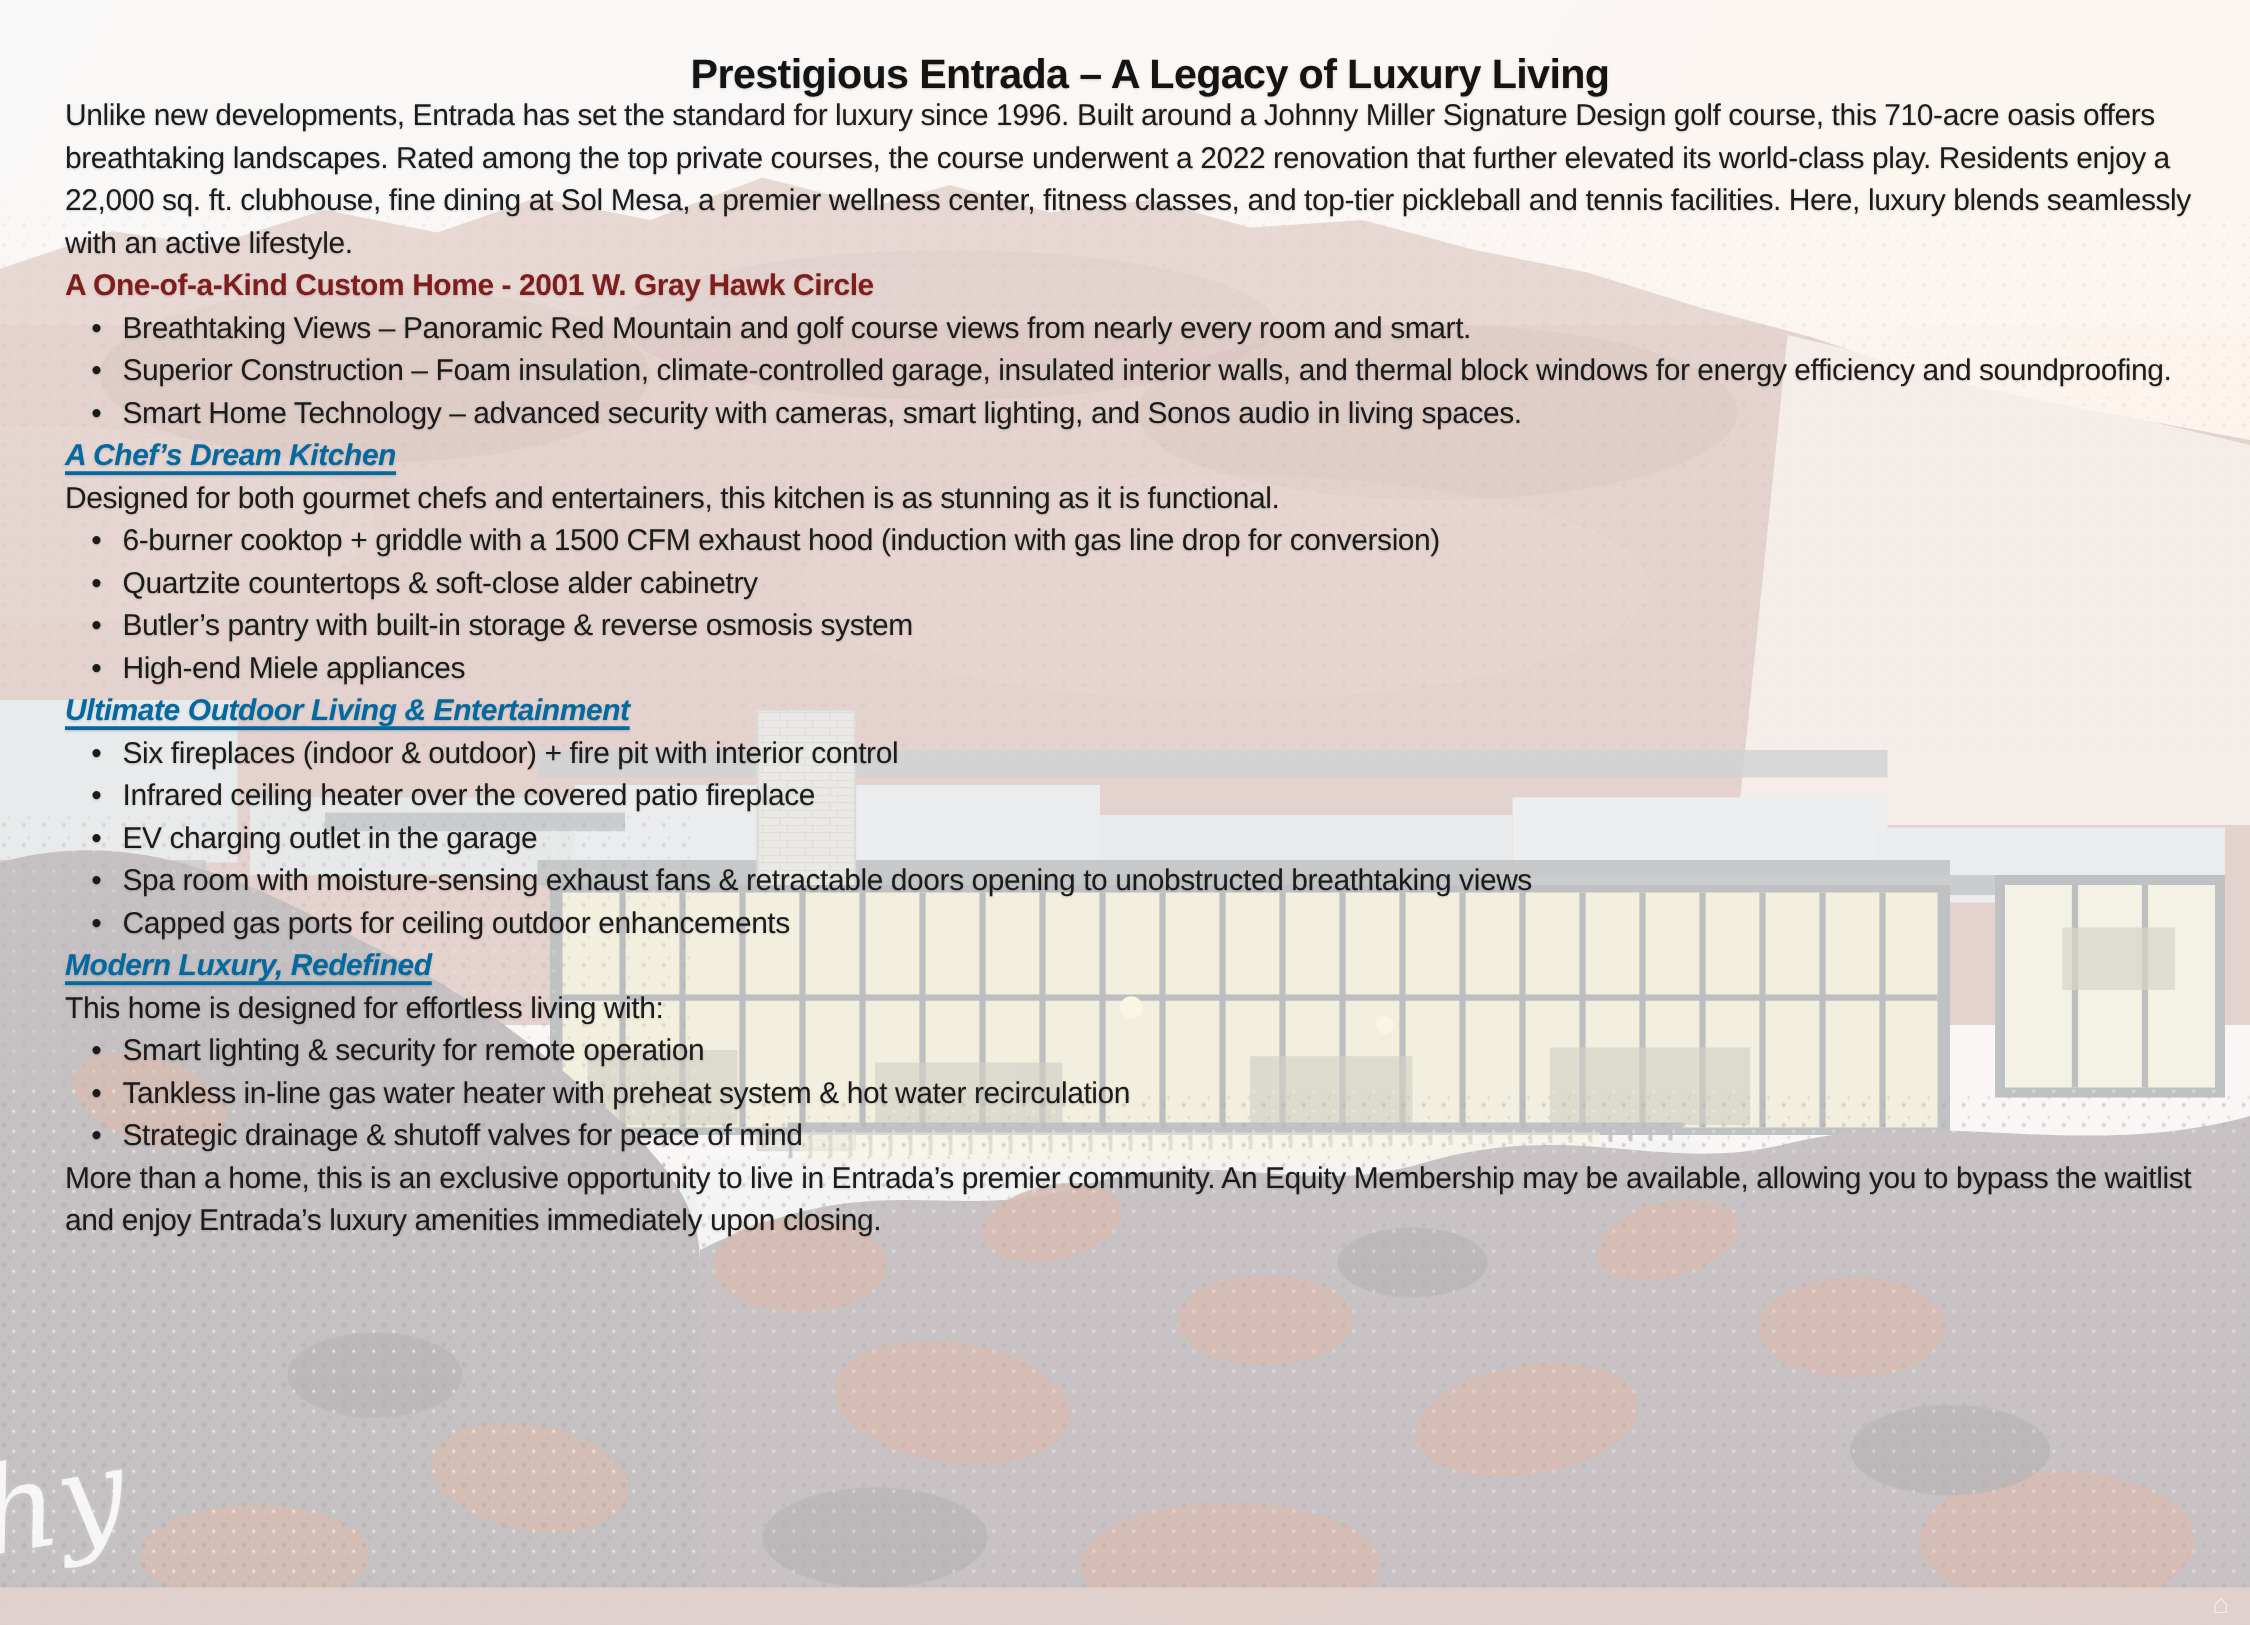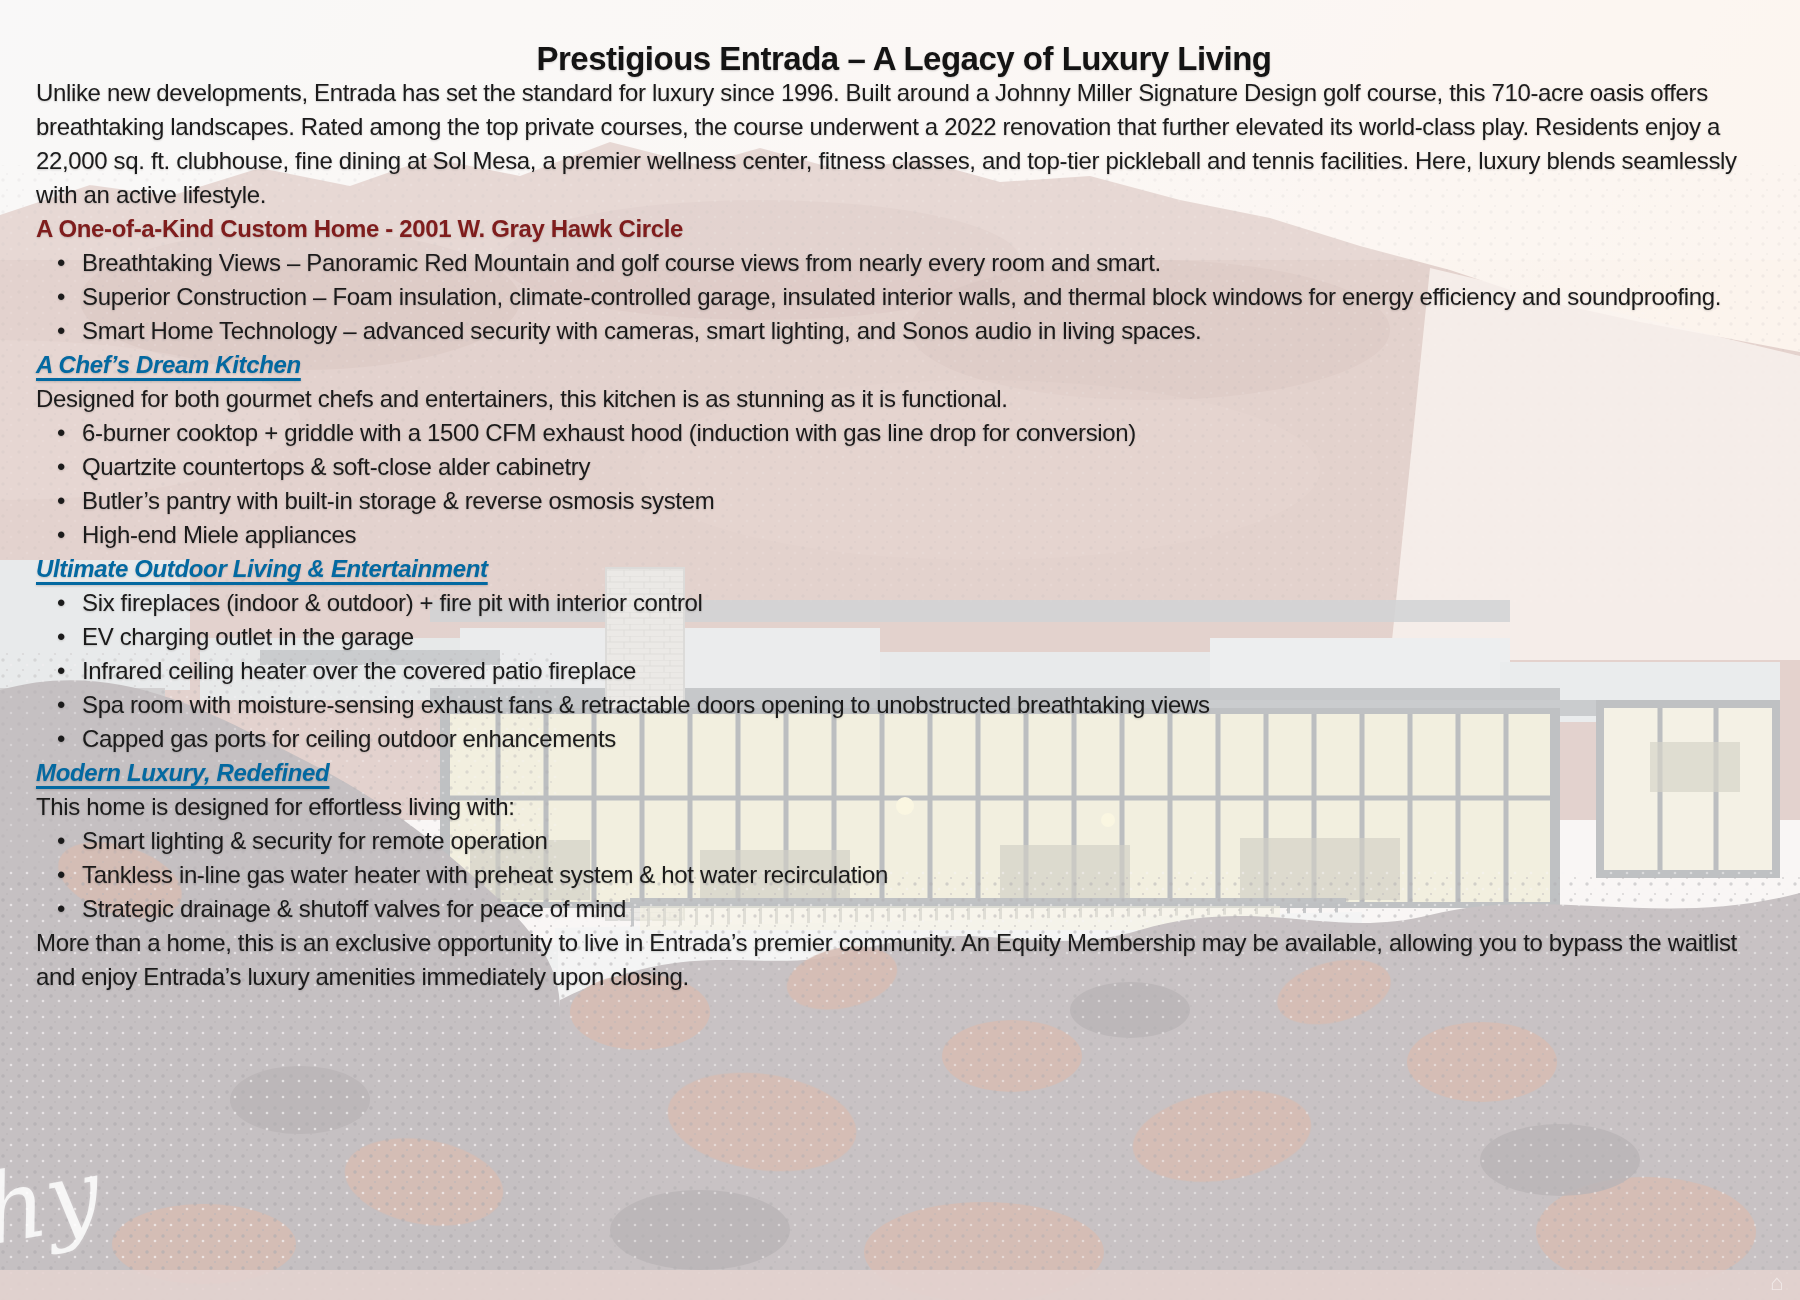--- a/index.html
+++ b/index.html
@@ -5,21 +5,21 @@
   html,body{margin:0;padding:0;}
   body{
     width:1800px;height:1300px;position:relative;overflow:hidden;
     background:#efe9e6;
     font-family:"Liberation Sans","DejaVu Sans",sans-serif;
   }
   
   .bg{position:absolute;inset:0;z-index:0;}
   
   .doc{
-    position:absolute;left:36px;top:42px;width:1736px;z-index:2;
+    position:absolute;left:52px;top:42px;width:1736px;z-index:2;
     color:#1b1b1b;font-size:28px;line-height:34px;letter-spacing:-0.35px;
     text-shadow:0 1px 2px rgba(50,45,45,.22);
   }
   .doc p,.doc h1,.doc h2,.doc h3,.doc ul{margin:0;padding:0;font-size:24px;line-height:34px;}
   h1.title{
     text-align:center;font-weight:bold;font-size:33px;line-height:34px;letter-spacing:-0.5px;color:#141414;
   }
   h2.plain-heading{font-weight:bold;color:#7f1d1d;}
   h3.fancy-heading{
     font-weight:bold;font-style:italic;color:#0369a1;
@@ -201,22 +201,22 @@
       <li>Quartzite countertops &amp; soft-close alder cabinetry</li>
       <li>Butler’s pantry with built-in storage &amp; reverse osmosis system</li>
       <li>High-end Miele appliances</li>
     </ul>
   </section>
 
   <section>
     <h3 class="fancy-heading">Ultimate Outdoor Living &amp; Entertainment</h3>
     <ul class="bullets">
       <li>Six fireplaces (indoor &amp; outdoor) + fire pit with interior control</li>
+      <li>Infrared ceiling heater over the covered patio fireplace</li>
       <li>EV charging outlet in the garage</li>
-      <li>Infrared ceiling heater over the covered patio fireplace</li>
       <li>Spa room with moisture-sensing exhaust fans &amp; retractable doors opening to unobstructed breathtaking views</li>
       <li>Capped gas ports for ceiling outdoor enhancements</li>
     </ul>
   </section>
 
   <section>
     <h3 class="fancy-heading">Modern Luxury, Redefined</h3>
     <p>This home is designed for effortless living with:</p>
     <ul class="bullets">
       <li>Smart lighting &amp; security for remote operation</li>

